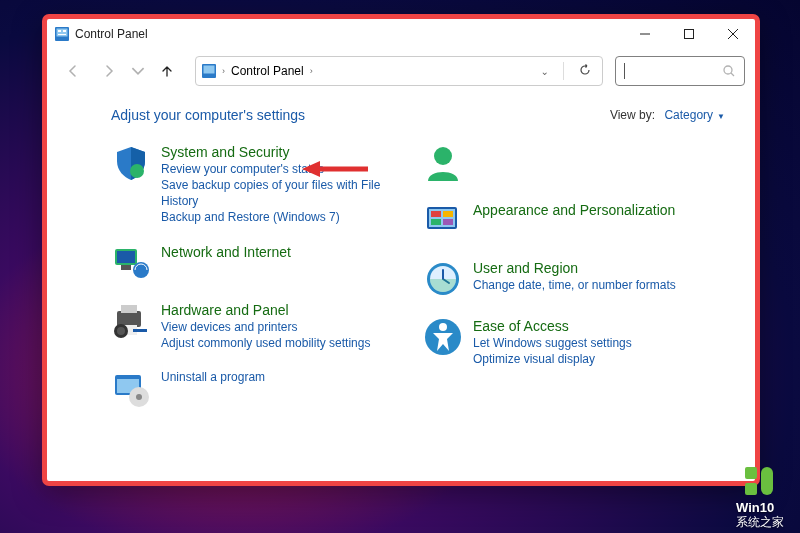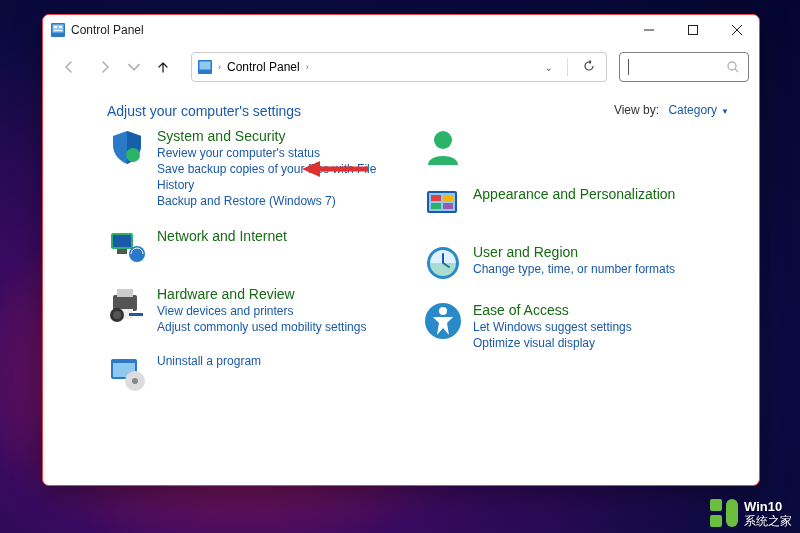--- a/index.html
+++ b/index.html
@@ -9,21 +9,21 @@
     font-size: 12px;
     overflow: hidden;
     position: relative;
     background: radial-gradient(ellipse at 30% 70%, #c02050 0%, #3a0a60 35%, #0a0a40 70%, #050530 100%);
   }
   .window {
     position: absolute;
     left: 42px; top: 14px;
     width: 718px; height: 472px;
     background: #fff;
-    border: 1px solid #ef4444;
+    border: 5px solid #ef4444;
     border-radius: 7px;
     box-shadow: 0 8px 30px rgba(0,0,0,.4);
     display: flex;
     flex-direction: column;
   }
   .titlebar {
     height: 30px;
     display: flex;
     align-items: center;
     padding-left: 8px;
@@ -69,46 +69,47 @@
     align-items: center;
     padding: 0 8px;
   }
   .search-bar .caret-line { width: 1px; height: 16px; background: #555; }
   .search-bar .search-icon { margin-left: auto; opacity: .5; }
   .content {
     flex: 1;
     padding: 14px 30px 10px 64px;
     overflow: hidden;
   }
-  .row-top { display: flex; align-items: flex-start; margin-bottom: 8px; }
+  .row-top { display: flex; align-items: center; margin-bottom: 20px; }
   .heading { color: #1a5aa8; font-size: 14px; font-weight: 400; }
   .viewby { color: #333; font-size: 12px; }
   .viewby .link { color: #1a5aa8; cursor: pointer; margin-left: 6px; }
   .viewby .link .tri { font-size: 8px; margin-left: 4px; }
   .columns { display: flex; gap: 10px; }
   .col { flex: 1; }
   .category { display: flex; gap: 10px; margin-bottom: 18px; }
   .cat-icon { width: 40px; height: 40px; flex-shrink: 0; position: relative; }
   .cat-body { padding-top: 0; }
   .cat-title { color: #156b12; font-size: 14px; font-weight: 400; cursor: pointer; line-height: 18px; }
   .cat-link { display: block; color: #1a5aa8; font-size: 12px; line-height: 16px; cursor: pointer; }
   .cat-link .shield { display: inline-block; width: 12px; height: 12px; vertical-align: -2px; margin-right: 2px; }
   .arrow-annot {
     position: absolute;
     left: 302px; top: 159px;
     width: 70px; height: 20px;
     pointer-events: none;
   }
   .watermark {
     position: absolute;
-    right: 8px; bottom: 4px;
+    right: 16px; bottom: 4px;
     display: flex; align-items: center; gap: 4px;
     color: #fff;
     font-size: 12px;
     text-shadow: 0 1px 2px rgba(0,0,0,.6);
+    flex-direction: column;
   }
   .watermark .blocks { width: 30px; height: 30px; position: relative; }
   .watermark .b { position: absolute; width: 12px; height: 12px; background: #6abf3f; border-radius: 2px; }
   .watermark .b1 { left: 0; top: 0; }
   .watermark .b2 { left: 16px; top: 0; width: 12px; height: 28px; border-radius: 6px; }
   .watermark .b3 { left: 0; top: 16px; }
   .watermark .txt { line-height: 14px; }
   .watermark .txt .t1 { font-weight: 600; font-size: 13px; }
 </style>
 </head>
@@ -243,21 +244,21 @@
             <svg viewBox="0 0 40 40">
                 <rect x="6" y="10" width="24" height="16" rx="2" fill="#555"></rect>
                 <rect x="10" y="4" width="16" height="8" fill="#ccc"></rect>
                 <rect x="10" y="24" width="16" height="10" fill="#eee"></rect>
                 <circle cx="10" cy="30" r="7" fill="#333"></circle>
                 <circle cx="10" cy="30" r="4" fill="#555"></circle>
                 <rect x="22" y="28" width="14" height="3" fill="#1a5aa8"></rect>
               </svg>
           </div>
           <div class="cat-body">
-            <div class="cat-title">Hardware and Review</div>
+            <div class="cat-title">Hardware and Panel</div>
             <a class="cat-link">View devices and printers</a>
             <a class="cat-link">Adjust commonly used mobility settings</a>
           </div>
         </div>
         <div class="category">
           <div class="cat-icon">
             <svg viewBox="0 0 40 40">
                 <rect x="4" y="6" width="26" height="20" rx="2" fill="#2a7ac8"></rect>
                 <rect x="6" y="10" width="22" height="14" fill="#8fc8f0"></rect>
                 <circle cx="28" cy="28" r="10" fill="#ddd"></circle>
@@ -298,21 +299,21 @@
           <div class="cat-icon">
             <svg viewBox="0 0 40 40">
                 <circle cx="20" cy="20" r="16" fill="#2a8ac8"></circle>
                 <circle cx="20" cy="20" r="13" fill="#dff0ff"></circle>
                 <path d="M 20 20 L 20 11 M 20 20 L 26 24" stroke="#1a5aa8" stroke-width="2" stroke-linecap="round"></path>
                 <path d="M7 20 a13 13 0 0 0 26 0" fill="#2bb36a" opacity=".3"></path>
               </svg>
           </div>
           <div class="cat-body">
             <div class="cat-title">User and Region</div>
-            <a class="cat-link">Change type, time, or number formats</a>
+            <a class="cat-link">Change date, time, or number formats</a>
           </div>
         </div>
         <div class="category">
           <div class="cat-icon">
             <svg viewBox="0 0 40 40">
                 <circle cx="20" cy="20" r="18" fill="#2a8ac8"></circle>
                 <circle cx="20" cy="10" r="4" fill="#fff"></circle>
                 <path d="M10 16 L30 16 L24 22 L26 34 L20 27 L14 34 L16 22 Z" fill="#fff"></path>
               </svg>
           </div>

